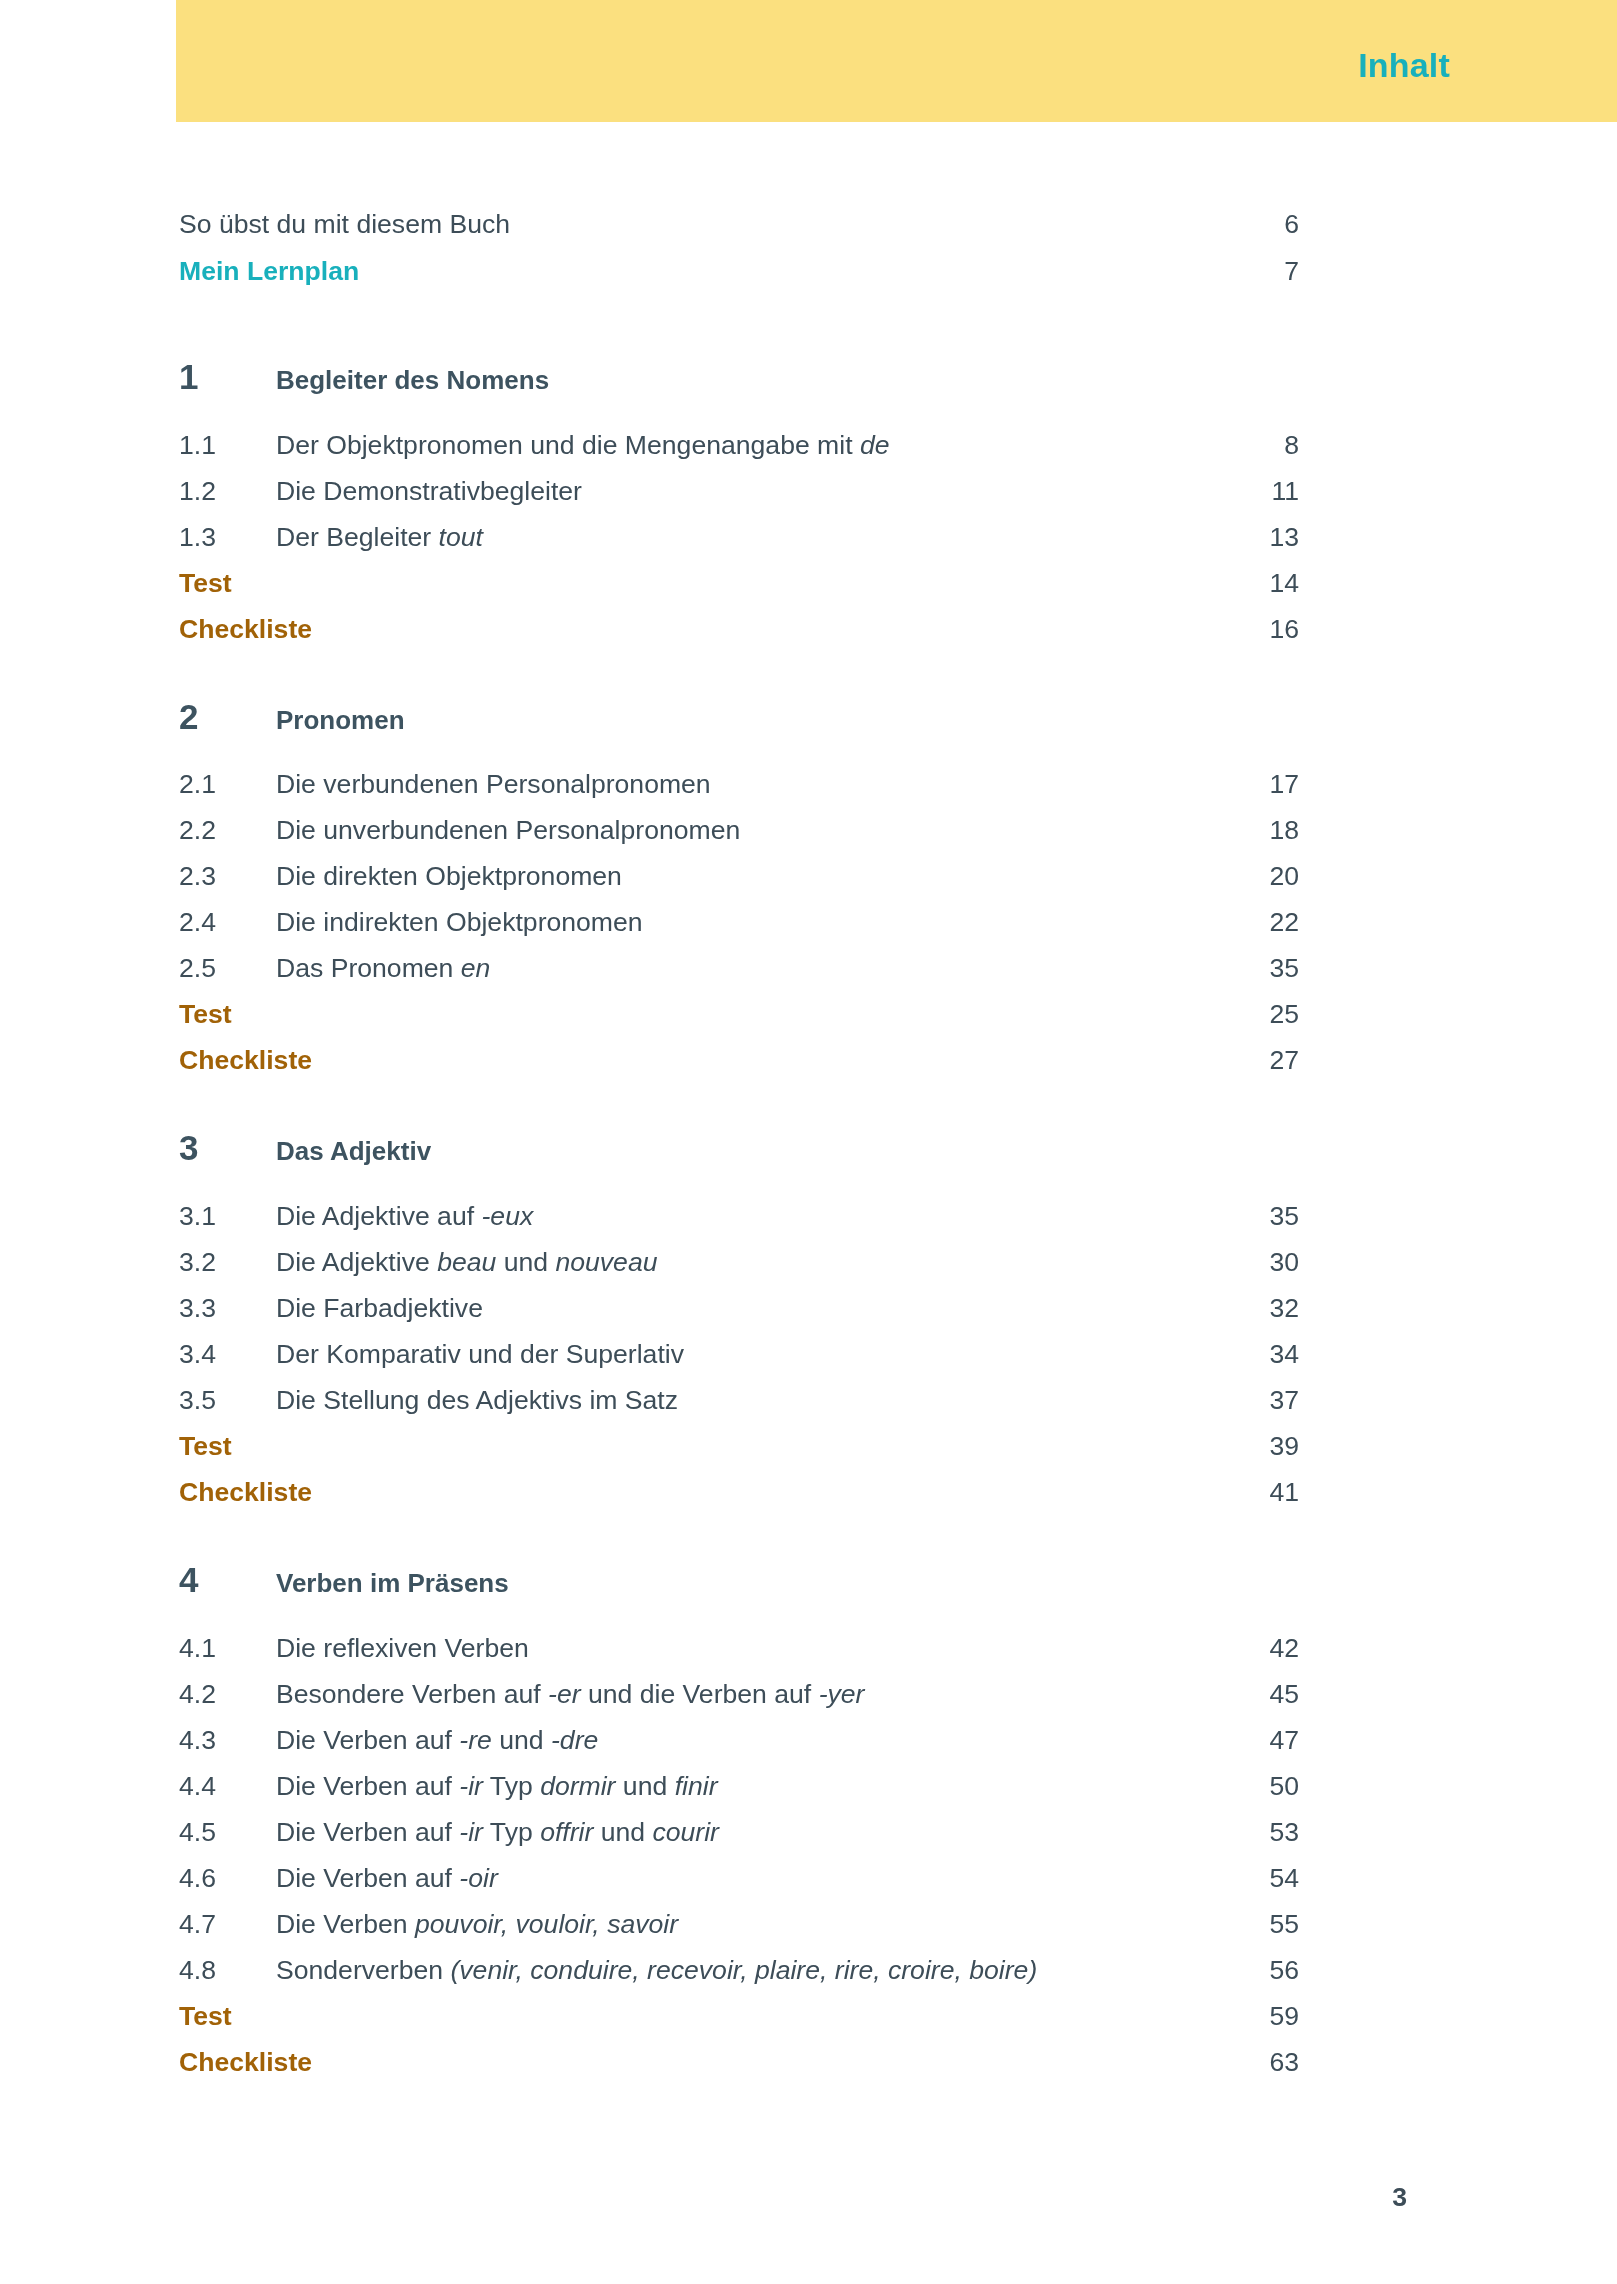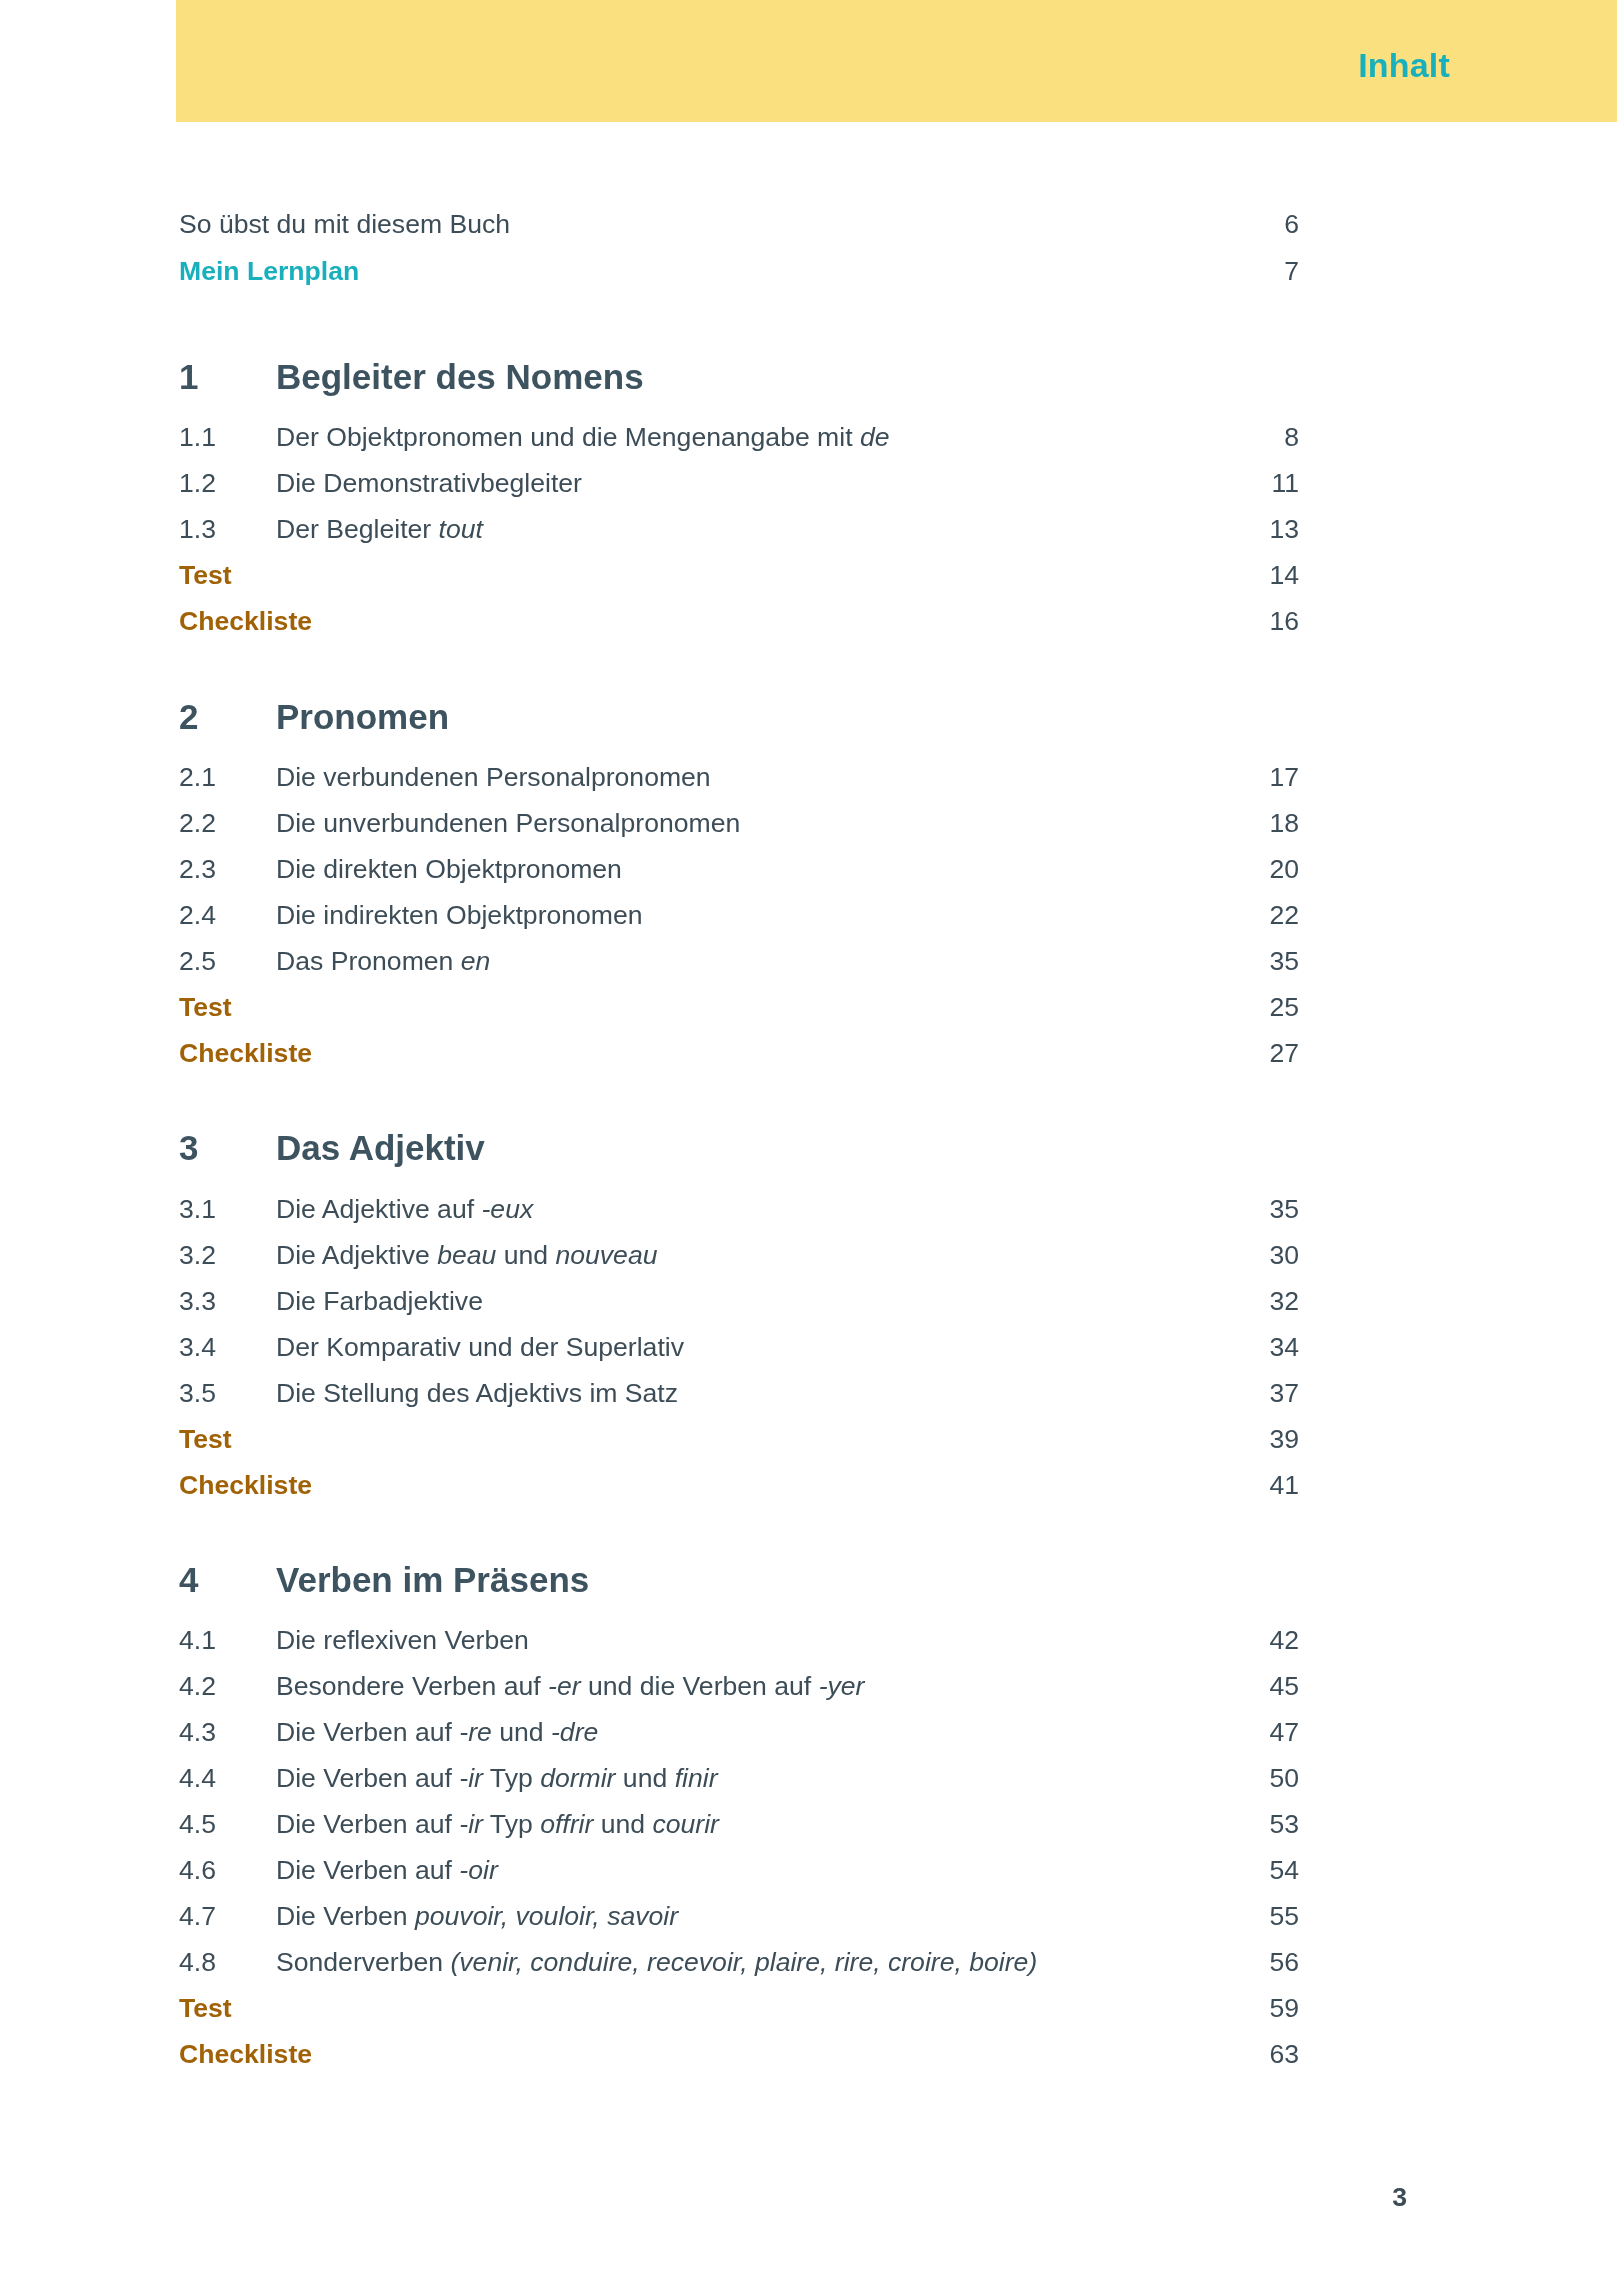--- a/index.html
+++ b/index.html
@@ -82,27 +82,27 @@
     align-items: baseline;
     margin-bottom: 17.7px;
   }
   .chapter-num {
     width: 97px;
     font-size: 35px;
     font-weight: bold;
     color: #3d5360;
   }
   .chapter-title {
-    font-size: 35px;
+    font-size: 26px;
     font-weight: bold;
     color: #3d5360;
   }
   .entry {
     display: flex;
-    align-items: center;
+    align-items: flex-end;
     height: 46px;
   }
   .entry .num {
     width: 97px;
     font-size: 26.6px;
     color: #3d4d58;
     flex: 0 0 97px;
   }
   .entry .txt {
     flex: 1 1 auto;

